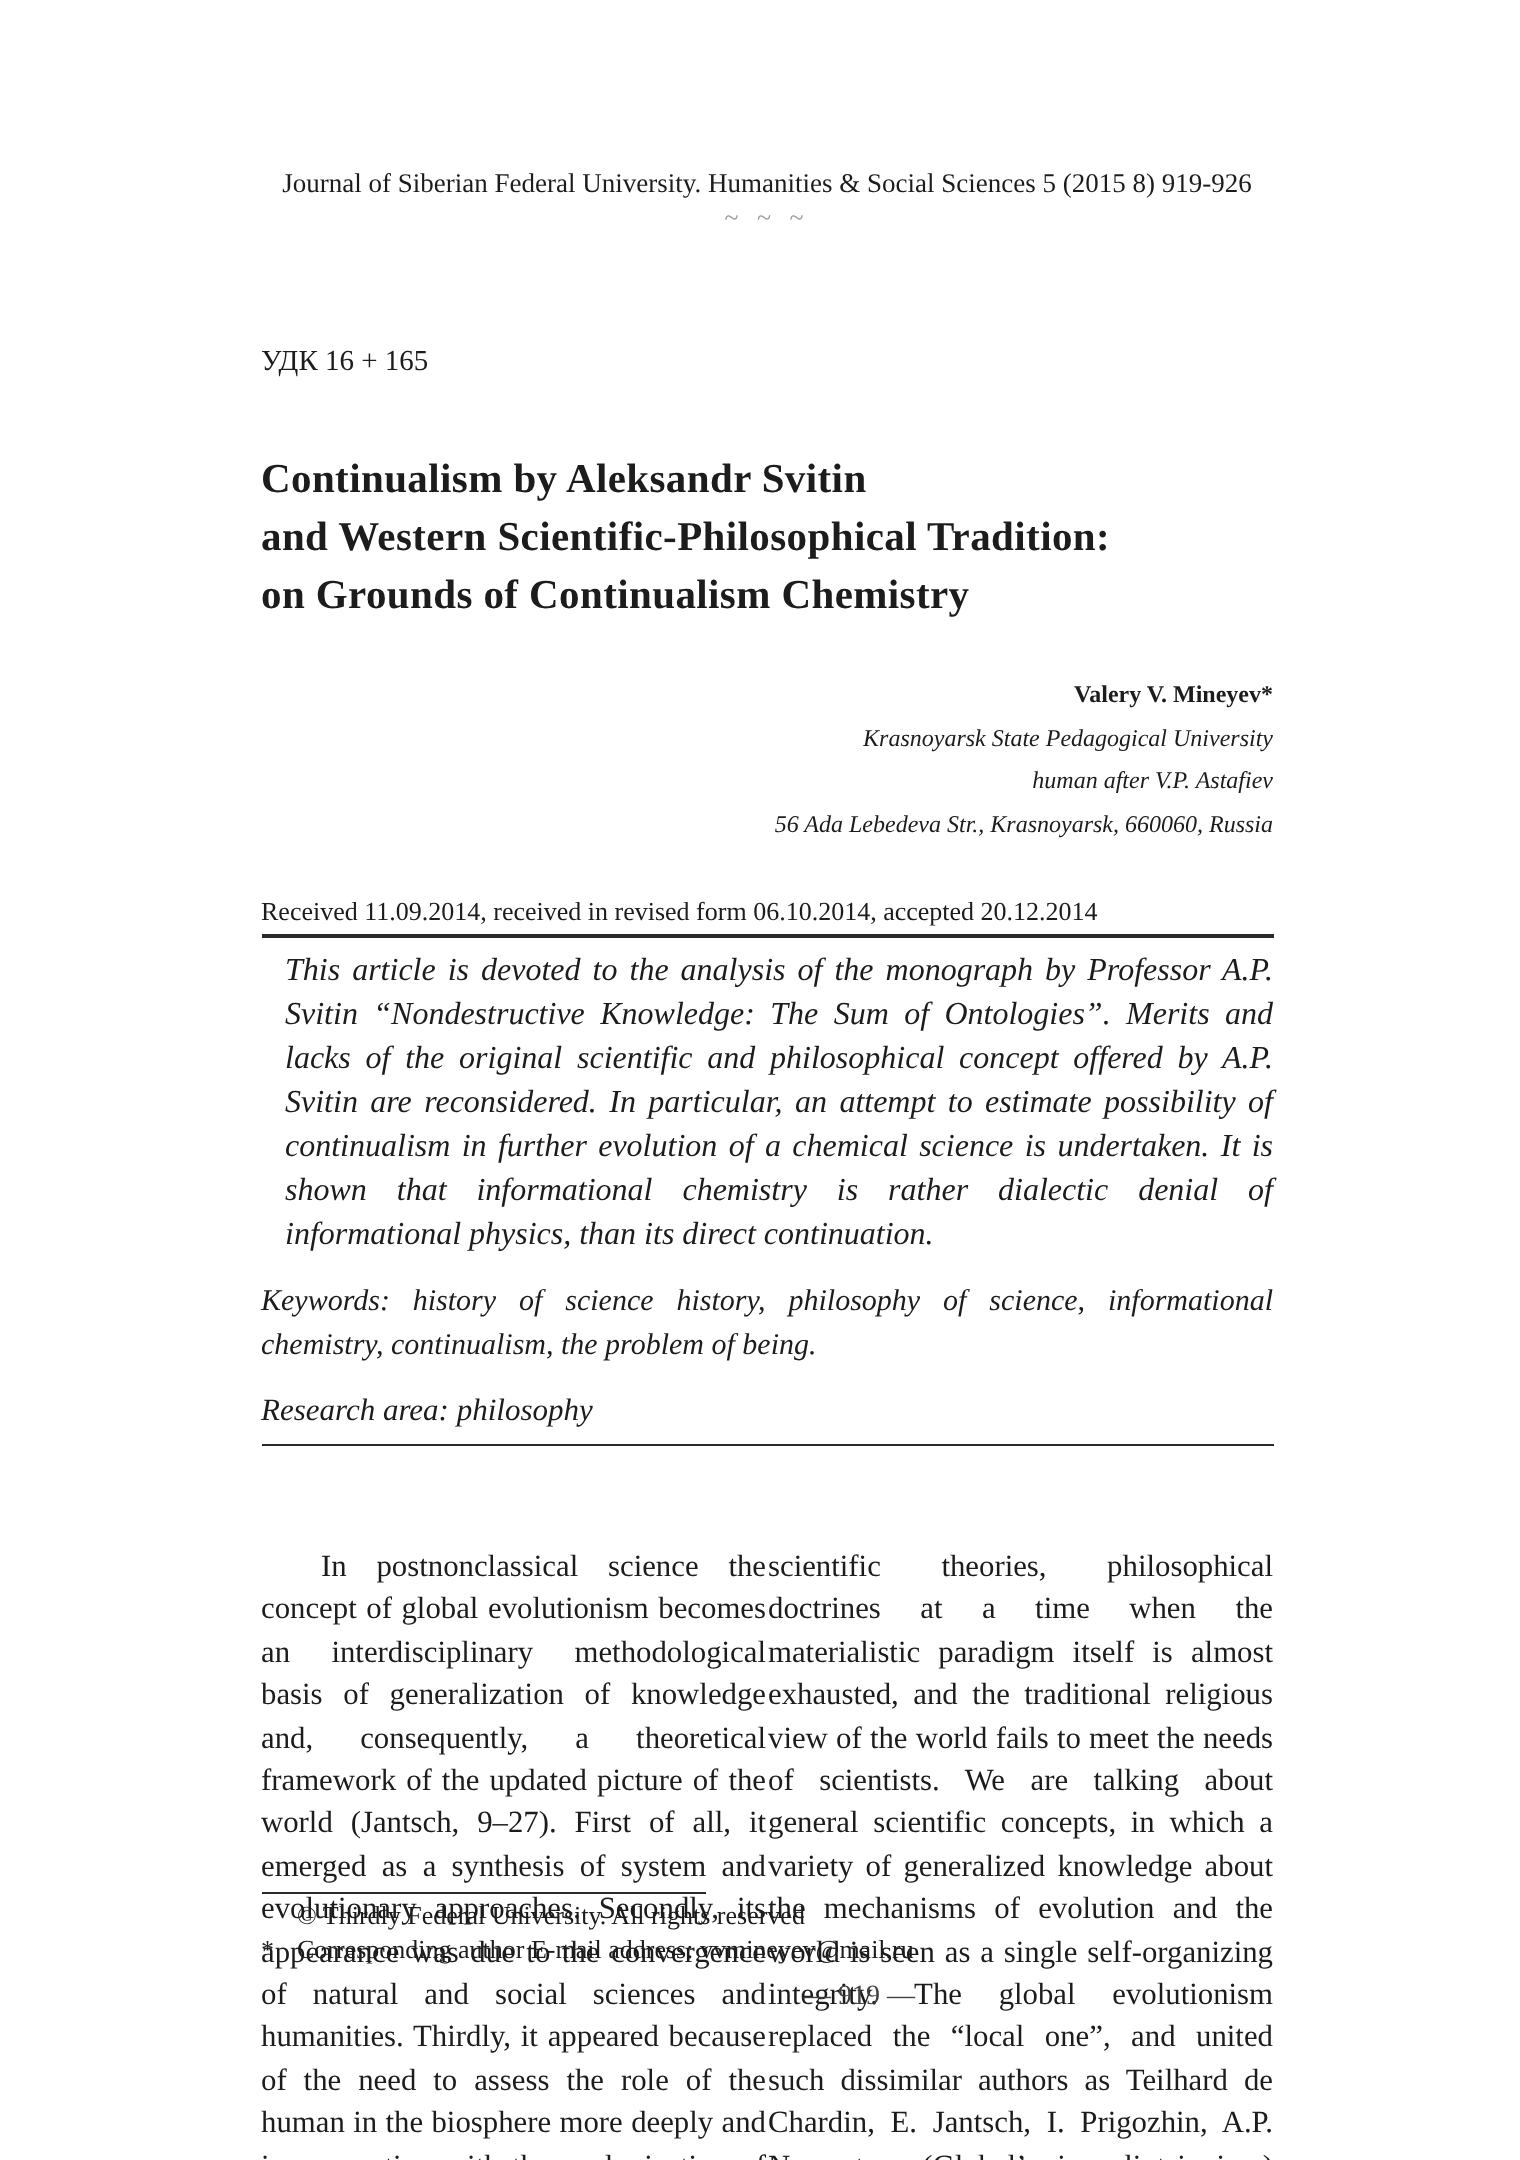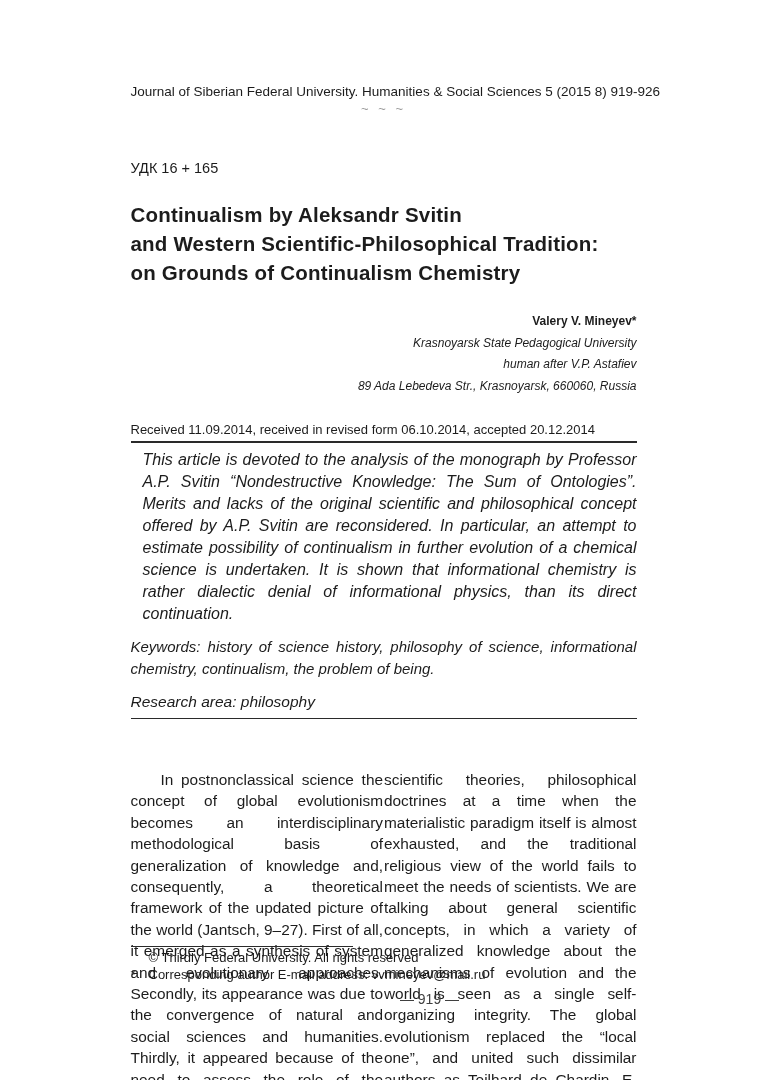--- a/index.html
+++ b/index.html
@@ -2,46 +2,46 @@
 <html><head>
 <meta charset="utf-8">
 <style>
   html,body { margin:0; padding:0; background:#ffffff; }
   .page {
     position: relative;
     width: 693px;
     height: 1080px;
     margin: 0 auto;
     background: #ffffff;
-    font-family: Liberation Sans, sans-serif;
+    font-family: Liberation Serif, serif;
     color: #1c1c1c;
     overflow: hidden;
   }
   .content { padding: 0 90px 0 97px; }
 
   .journal-header {
     padding-top: 84px;
     text-align: center;
     font-size: 13.5px;
     line-height: 16px;
     white-space: nowrap;
   }
   .tilde-sep {
     text-align: center;
     font-size: 13px;
     color: #9a9a9a;
     letter-spacing: 3px;
     margin-top: 1px;
   }
   .udc {
-    margin-top: 44px;
+    margin-top: 56px;
     font-size: 14.5px;
   }
   .article-title {
-    margin-top: 24px;
+    margin-top: 36px;
     font-size: 20.5px;
     font-weight: bold;
     line-height: 29px;
     letter-spacing: 0.2px;
   }
   .author-block {
     margin-top: 24px;
     text-align: right;
     font-size: 12px;
     line-height: 21.5px;
@@ -136,21 +136,21 @@
     <div class="article-title">
       <div>Continualism by Aleksandr Svitin</div>
       <div>and Western Scientific-Philosophical Tradition:</div>
       <div>on Grounds of Continualism Chemistry</div>
     </div>
 
     <div class="author-block">
       <div class="author-name">Valery V. Mineyev*</div>
       <div class="author-affil">Krasnoyarsk State Pedagogical University</div>
       <div class="author-affil">human after V.P. Astafiev</div>
-      <div class="author-affil">89 Ada Lebedeva Str., Krasnoyarsk, 660060, Russia</div>
+      <div class="author-affil">56 Ada Lebedeva Str., Krasnoyarsk, 660060, Russia</div>
     </div>
 
     <div class="received-line">Received 11.09.2014, received in revised form 06.10.2014, accepted 20.12.2014</div>
 
     <hr class="rule-top">
 
     <div class="abstract">This article is devoted to the analysis of the monograph by Professor A.P. Svitin “Nondestructive Knowledge: The Sum of Ontologies”. Merits and lacks of the original scientific and philosophical concept offered by A.P. Svitin are reconsidered. In particular, an attempt to estimate possibility of continualism in further evolution of a chemical science is undertaken. It is shown that informational chemistry is rather dialectic denial of informational physics, than its direct continuation.</div>
 
     <div class="keywords">Keywords: history of science history, philosophy of science, informational chemistry, continualism, the problem of being.</div>
 

